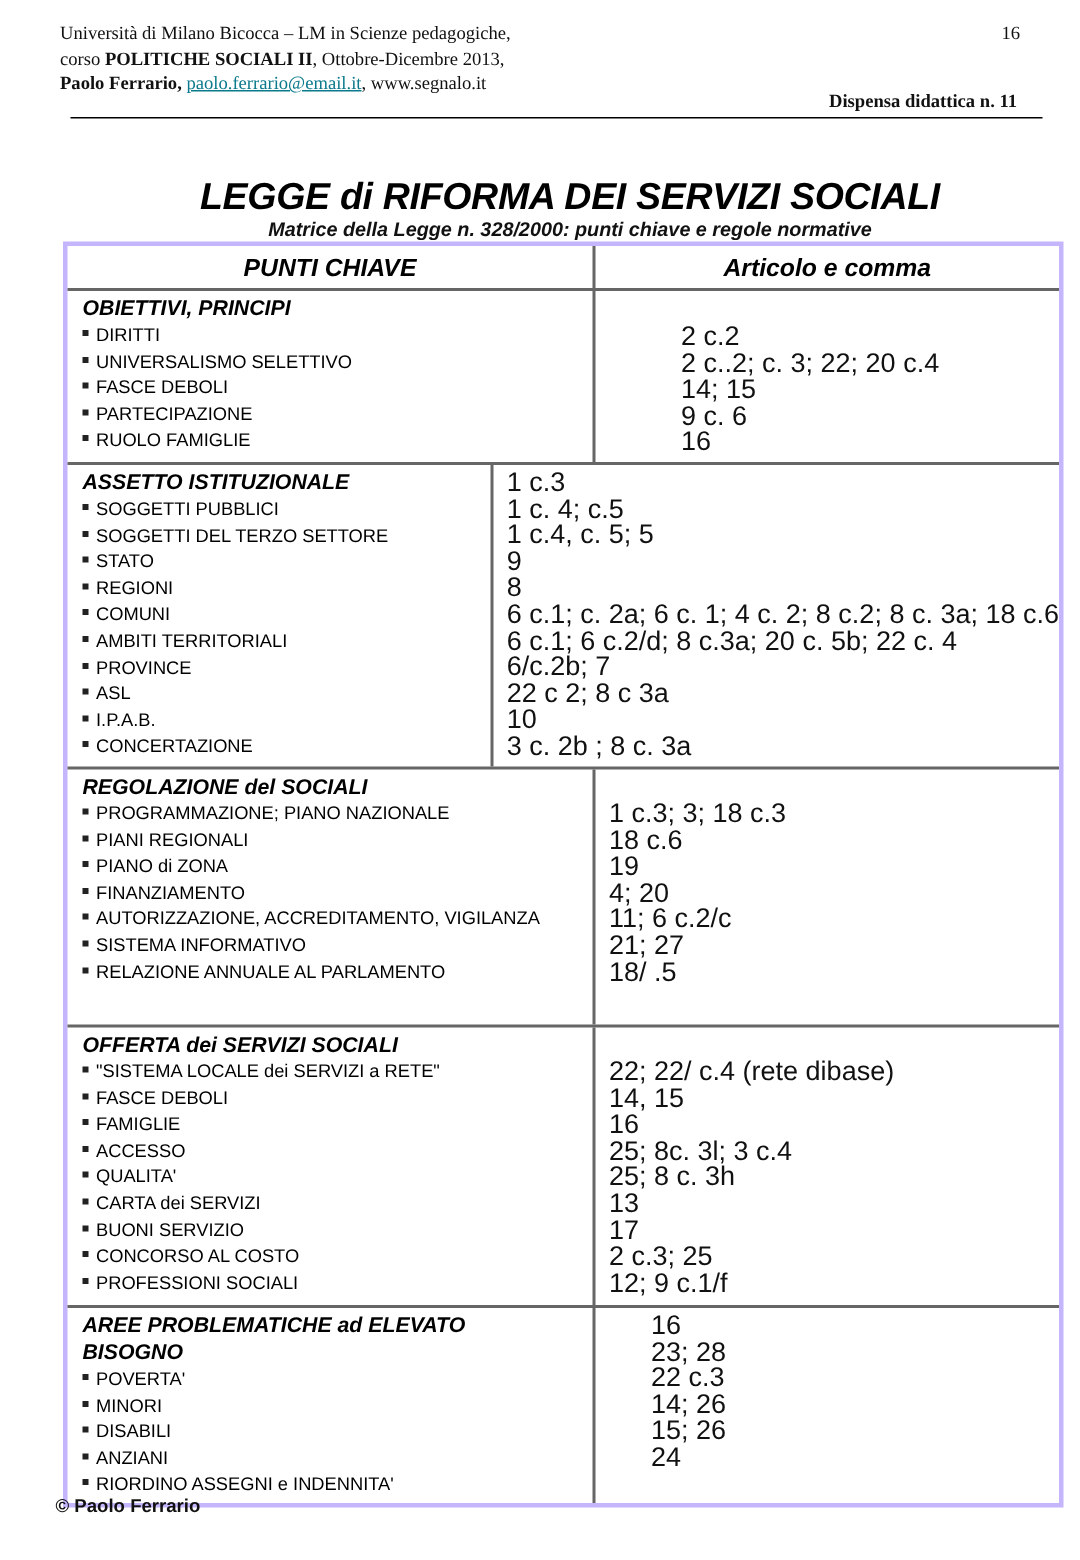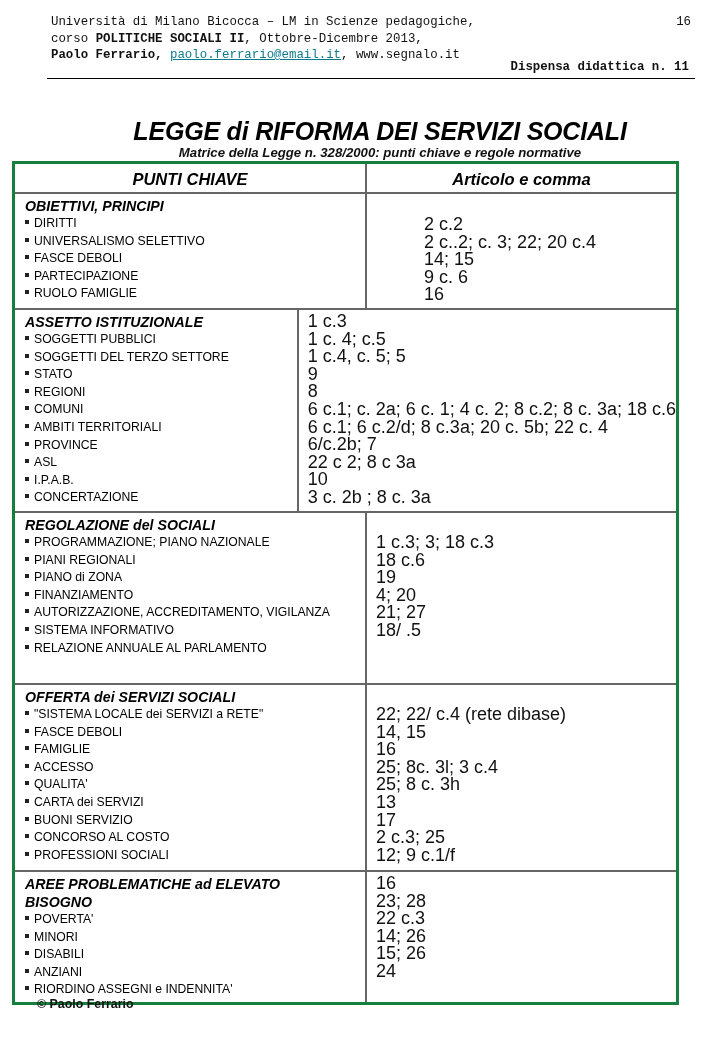--- a/index.html
+++ b/index.html
@@ -1,47 +1,47 @@
 <!DOCTYPE html>
 <html><head>
   <meta charset="utf-8">
   <style>
     html, body { margin: 0; padding: 0; background: #ffffff; }
     body { width: 720px; height: 1040px; position: relative; overflow: hidden; color: #000; }
 
-    .hdr { position: absolute; left: 51px; top: 14px; width: 640px; font-family: Liberation Mono, monospace; font-size: 12.4px; line-height: 16.5px; color: #111; }
+    .hdr { position: absolute; left: 40px; top: 14px; width: 640px; font-family: Liberation Serif, serif; font-size: 12.4px; line-height: 16.5px; color: #111; }
     .hdr .line { white-space: nowrap; }
     .hdr b { font-weight: bold; text-align: right; }
     .hdr a { color: #0b7a8c; text-decoration: underline; }
     .pagenum { position: absolute; right: 0; top: 0; }
     .dispensa { position: absolute; right: 2px; top: 45px; font-weight: bold; white-space: nowrap; }
     .hdr-rule { position: absolute; left: 47px; top: 78px; width: 648px; height: 1px; background: #000; }
 
     .title { position: absolute; left: 0; top: 117px; width: 760px; text-align: center; font-family: "Liberation Sans", sans-serif; font-weight: bold; font-style: italic; font-size: 25px; line-height: 28px; letter-spacing: -0.2px; }
     .subtitle { position: absolute; left: 0; top: 145px; width: 760px; text-align: center; font-family: "Liberation Sans", sans-serif; font-weight: bold; font-style: italic; font-size: 13.2px; line-height: 16px; color: #111; }
 
-    .tbl { position: absolute; left: 12px; top: 161px; width: 661px; border: 3px solid #15803d; border-bottom-width: 3px; box-sizing: content-box; }
+    .tbl { position: absolute; left: 42px; top: 161px; width: 661px; border: 3px solid #c4b5fd; border-bottom-width: 3px; box-sizing: content-box; }
     .row { display: flex; border-bottom: 2px solid #666; }
     .row:last-child { border-bottom: none; }
     .cell-l { width: 352px; border-right: 2px solid #666; box-sizing: border-box; padding-left: 10px; }
     .cell-r { flex: 1; padding-left: 9px; box-sizing: border-box; }
     .thead .cell-l, .thead .cell-r { height: 28px; font-family: "Liberation Sans", sans-serif; font-weight: bold; font-style: italic; font-size: 16.5px; line-height: 30px; text-align: center; padding: 0; }
 
     .sec-title { font-family: "Liberation Sans", sans-serif; font-weight: bold; font-style: italic; font-size: 14.2px; line-height: 18px; margin-top: 3px; }
     .items { list-style: none; margin: 0; padding: 0; }
     .items li { font-family: "Liberation Sans", sans-serif; font-size: 12.2px; line-height: 17.6px; white-space: nowrap; }
     .items li .b { display: inline-block; width: 4px; height: 4px; background: #222; margin-right: 5px; vertical-align: 3px; }
     .vals { list-style: none; margin: 0; padding: 0; }
     .vals li { font-family: "Liberation Sans", sans-serif; font-size: 18px; line-height: 17.6px; white-space: nowrap; color: #111; }
 
     .s1 { height: 114px; gap: 48px; } .s1 .cell-r .vals { margin-top: 22px; }
     .s2 { height: 201px; } .s2 .cell-r .vals { margin-top: 3px; }
     .s3 { height: 170px; } .s3 .cell-r .vals { margin-top: 21px; }
     .s4 { height: 185px; } .s4 .cell-r .vals { margin-top: 21px; }
-    .s5 { height: 130px; } .s5 .cell-r .vals { margin-top: 3px; }
+    .s5 { height: 130px; gap: 28px; } .s5 .cell-r .vals { margin-top: 3px; }
 
     .copyright { position: absolute; left: 37px; top: 997px; font-family: "Liberation Sans", sans-serif; font-weight: bold; font-size: 12.4px; color: #111; }
   </style>
 </head>
 <body>
 
 <div class="hdr">
   <div class="line">Università di Milano Bicocca – LM in Scienze pedagogiche,</div>
   <div class="line"><span>corso </span><b>POLITICHE SOCIALI II</b><span>, Ottobre-Dicembre 2013,</span></div>
   <div class="line"><b>Paolo Ferrario,</b> <a>paolo.ferrario@email.it</a><span>, www.segnalo.it</span></div>
@@ -126,20 +126,21 @@
           <li><span class="b"></span><span>SISTEMA INFORMATIVO</span></li>
           <li><span class="b"></span><span>RELAZIONE ANNUALE AL PARLAMENTO</span></li>
         </ul>
     </div>
     <div class="cell-r">
         <ul class="vals">
           <li>1 c.3; 3; 18 c.3</li>
           <li>18 c.6</li>
           <li>19</li>
           <li>4; 20</li>
+          <li>11; 6 c.2/c</li>
           <li>21; 27</li>
           <li>18/ .5</li>
         </ul>
       </div>
   </div>
 
   <div class="row s4">
     <div class="cell-l">
       <div class="sec-title">OFFERTA dei SERVIZI SOCIALI</div>
       <ul class="items">

